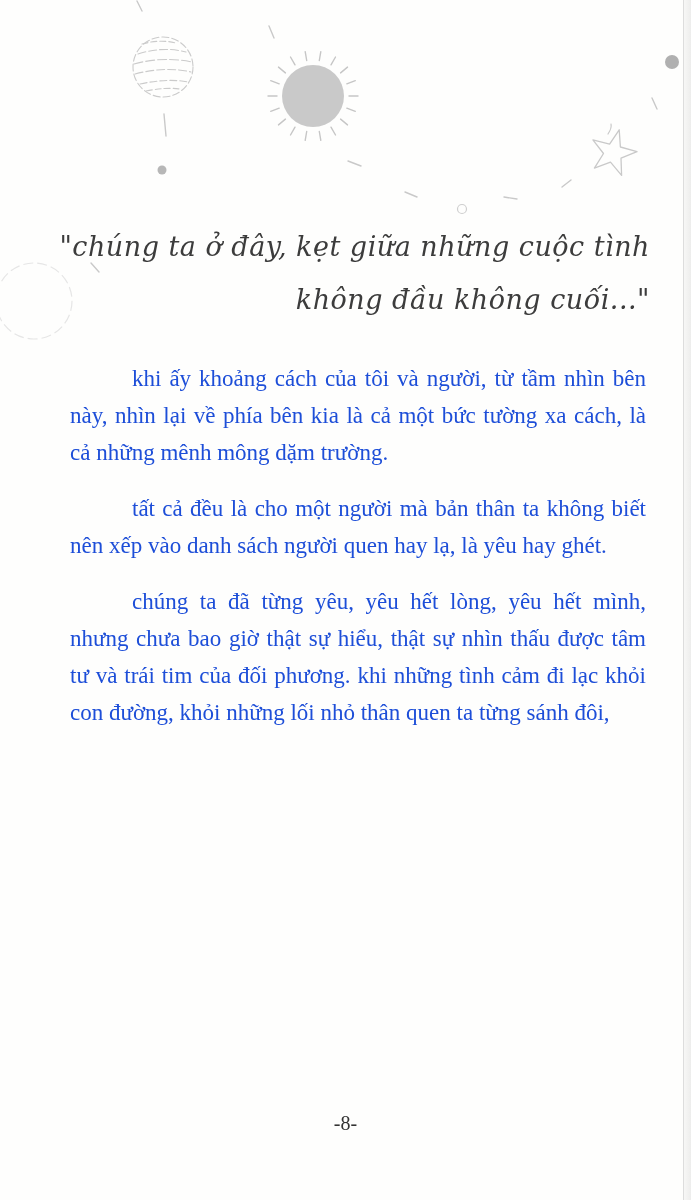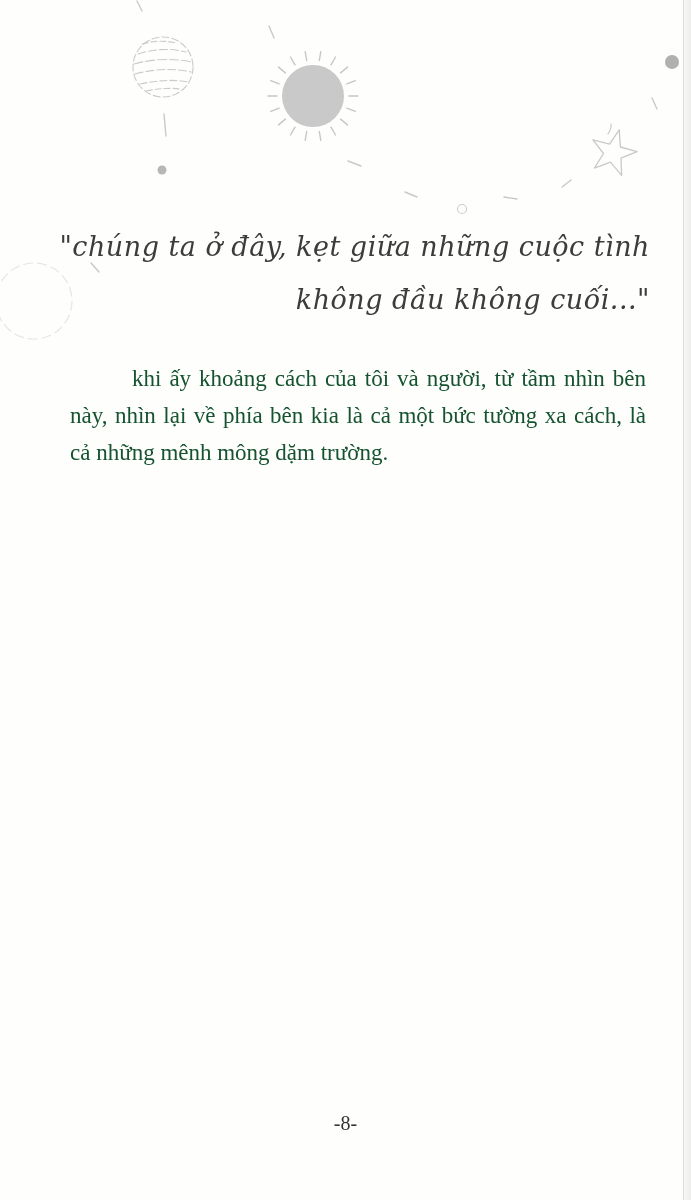--- a/index.html
+++ b/index.html
@@ -20,21 +20,21 @@
     font-size:27px;
     line-height:53px;
     color:#3c3c3c;
     letter-spacing:0.5px;
     white-space:nowrap;
   }
   .body-text{
     position:absolute;left:70px;right:45px;top:360px;
     font-size:23px;
     line-height:37px;
-    color:#14532d;
+    color:#1d4ed8;
     text-align:justify;
   }
   .body-text p{margin:0 0 19px 0;text-indent:62px;}
   .page-number{
     position:absolute;left:0;right:0;top:1112px;
     text-align:center;
     font-size:20px;
     color:#333333;
   }
   .page-edge{
@@ -110,18 +110,20 @@
     </g>
   </svg>
 
   <div class="quote">
     <div class="qline">"chúng ta ở đây, kẹt giữa những cuộc tình</div>
     <div class="qline">không đầu không cuối..."</div>
   </div>
 
   <div class="body-text">
     <p>khi ấy khoảng cách của tôi và người, từ tầm nhìn bên này, nhìn lại về phía bên kia là cả một bức tường xa cách, là cả những mênh mông dặm trường.</p>
+    <p>tất cả đều là cho một người mà bản thân ta không biết nên xếp vào danh sách người quen hay lạ, là yêu hay ghét.</p>
+    <p>chúng ta đã từng yêu, yêu hết lòng, yêu hết mình, nhưng chưa bao giờ thật sự hiểu, thật sự nhìn thấu được tâm tư và trái tim của đối phương. khi những tình cảm đi lạc khỏi con đường, khỏi những lối nhỏ thân quen ta từng sánh đôi,</p>
   </div>
 
   <div class="page-number">-8-</div>
 
   <div class="page-edge"></div>
 </div>
 
 </body></html>

